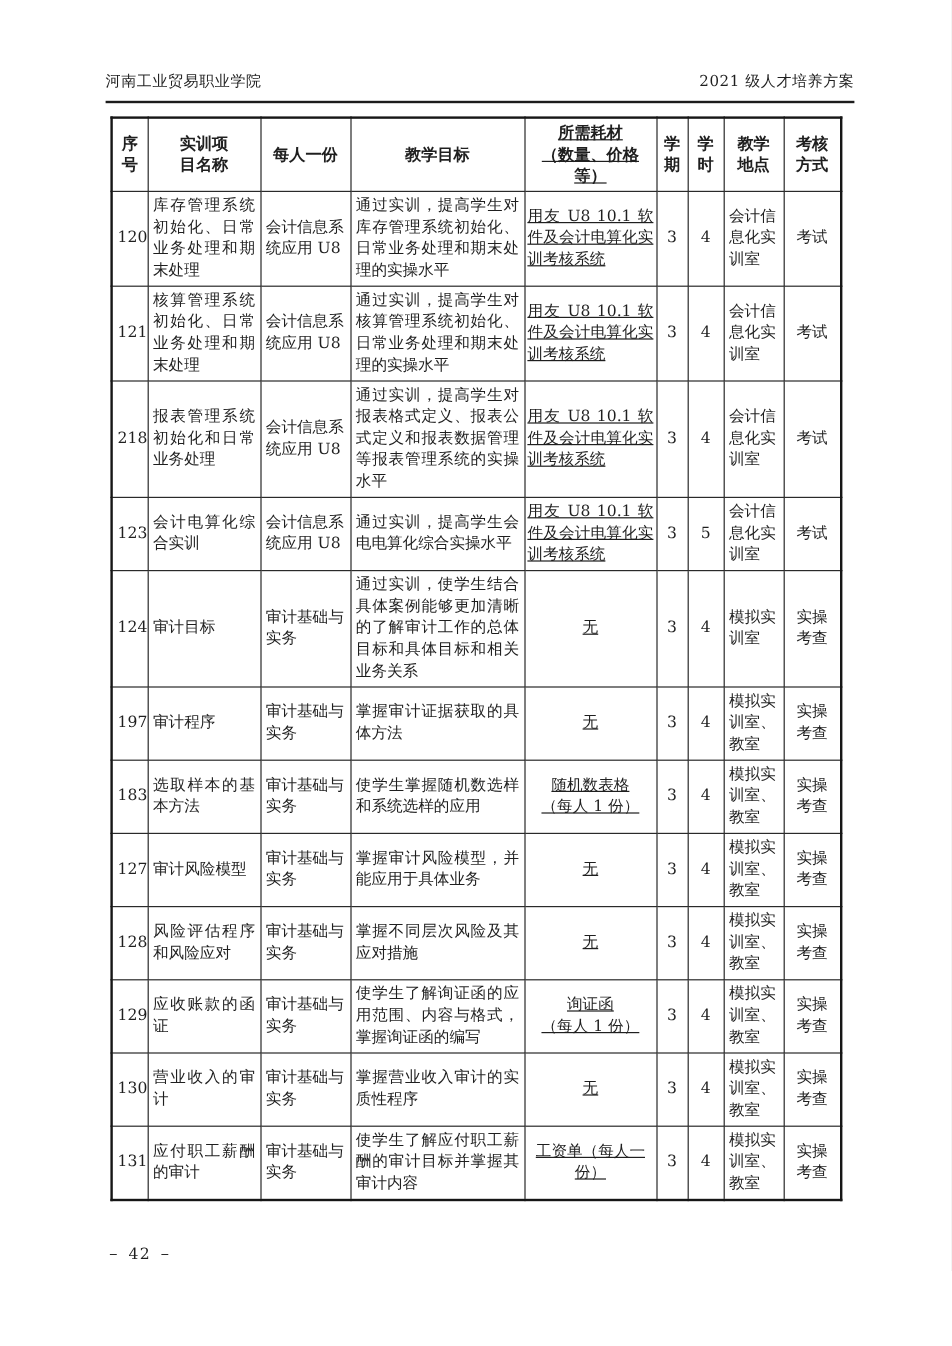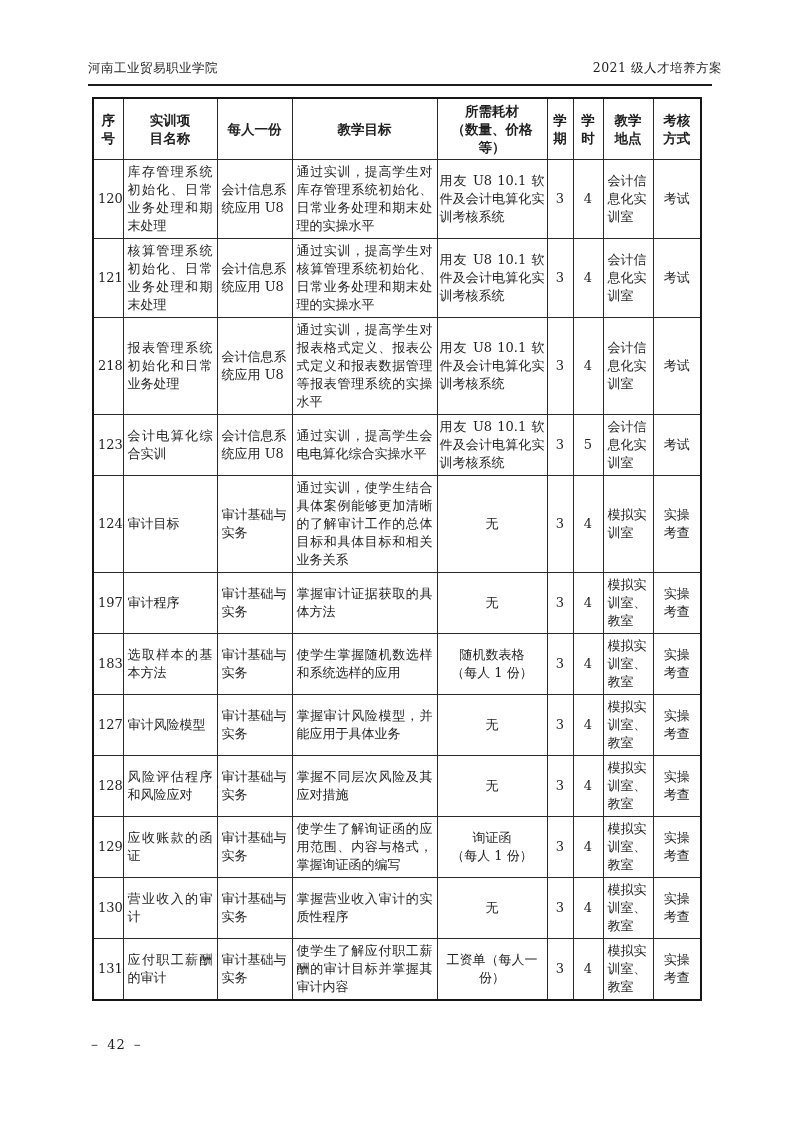--- a/index.html
+++ b/index.html
@@ -6,21 +6,21 @@
   .page{
     position:relative;
     width:793px;height:1122px;
     background:#ffffff;
     margin:0 auto;
     font-family:"DejaVu Serif","Liberation Serif",serif;
     color:#1f1f1f;
     overflow:hidden;
   }
   .doc-header{
-    position:absolute;left:88px;right:71px;top:60px;
+    position:absolute;left:88px;right:81px;top:60px;
     display:flex;justify-content:space-between;align-items:flex-end;
     font-size:12.5px;letter-spacing:0.5px;
   }
   .header-rule{
     position:absolute;left:88px;right:81px;top:84px;
     border-top:2px solid #1c1c1c;height:0;
   }
   .training-table{
     position:absolute;left:92px;top:97px;
     width:608px;
@@ -34,21 +34,21 @@
     vertical-align:middle;
     white-space:pre-line;
     overflow:hidden;
   }
   .training-table thead th{
     font-weight:bold;text-align:center;
     height:38px;font-size:13.5px;line-height:18px;
   }
   
   .col-index,.col-semester,.col-hours,.col-assessment{text-align:center;}
-  .col-materials{text-align:center;}
+  .col-materials{text-align:center;text-decoration:underline;}
   td.col-materials.justify-h{text-align:justify;text-align-last:left;padding:3px 2px;}
   td.col-name,.col-goal{text-align:justify;}
   td.col-course,td.col-location{text-align:left;}
   td.center-h{text-align:left;}
   .doc-footer{
     position:absolute;left:88px;top:1036px;
     font-size:13px;letter-spacing:1px;
   }
 </style>
 </head>

